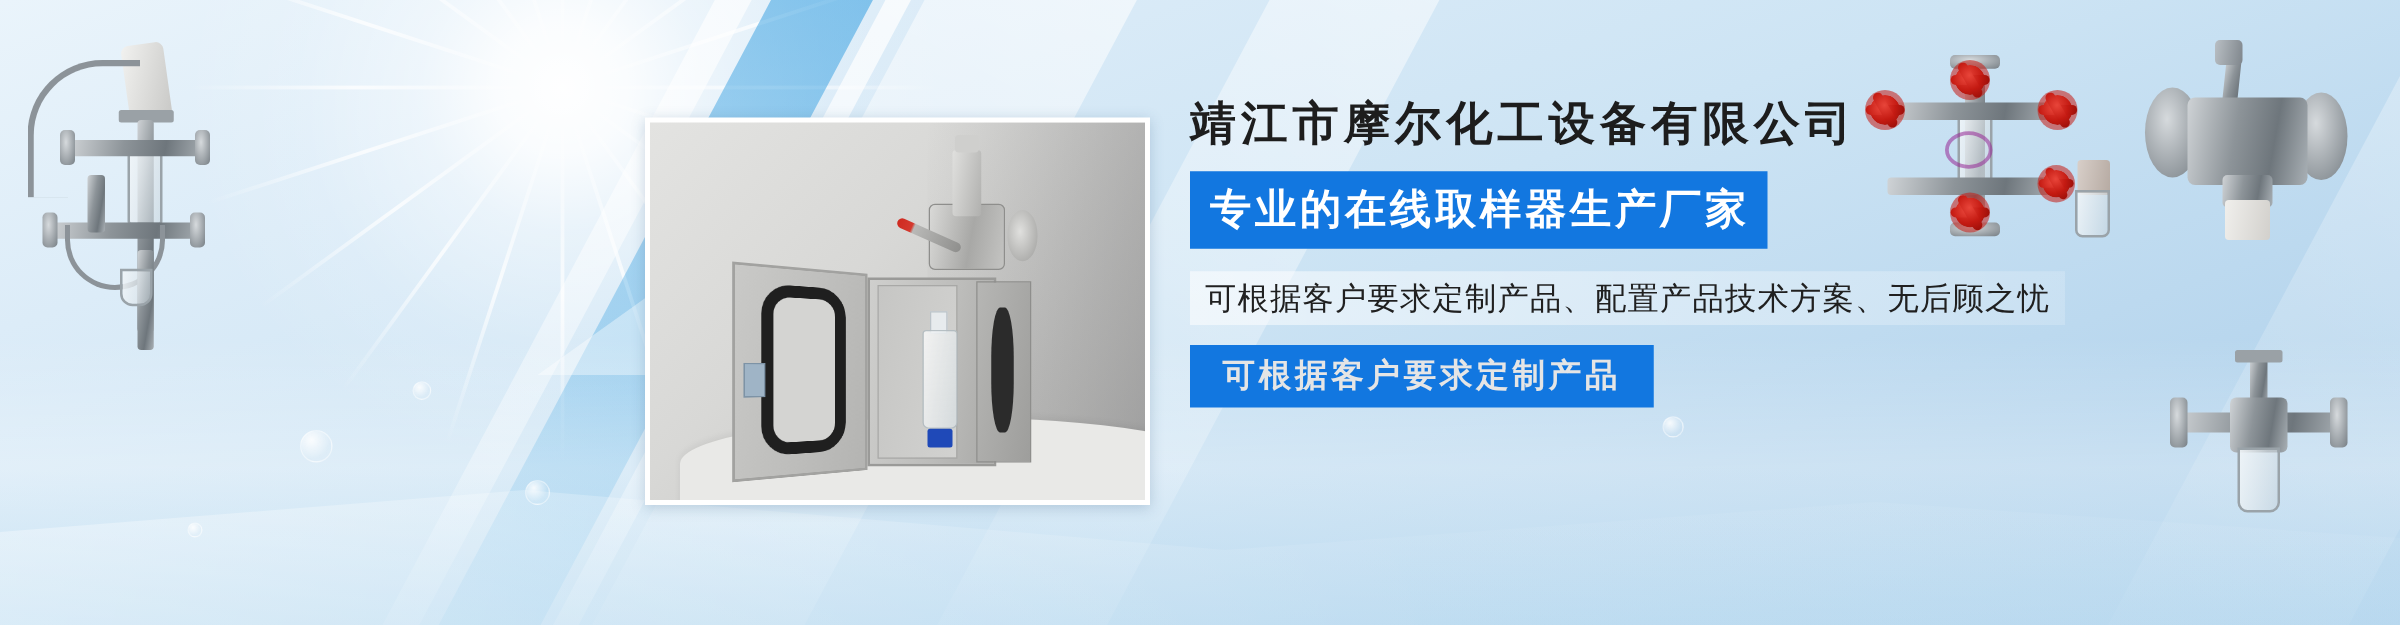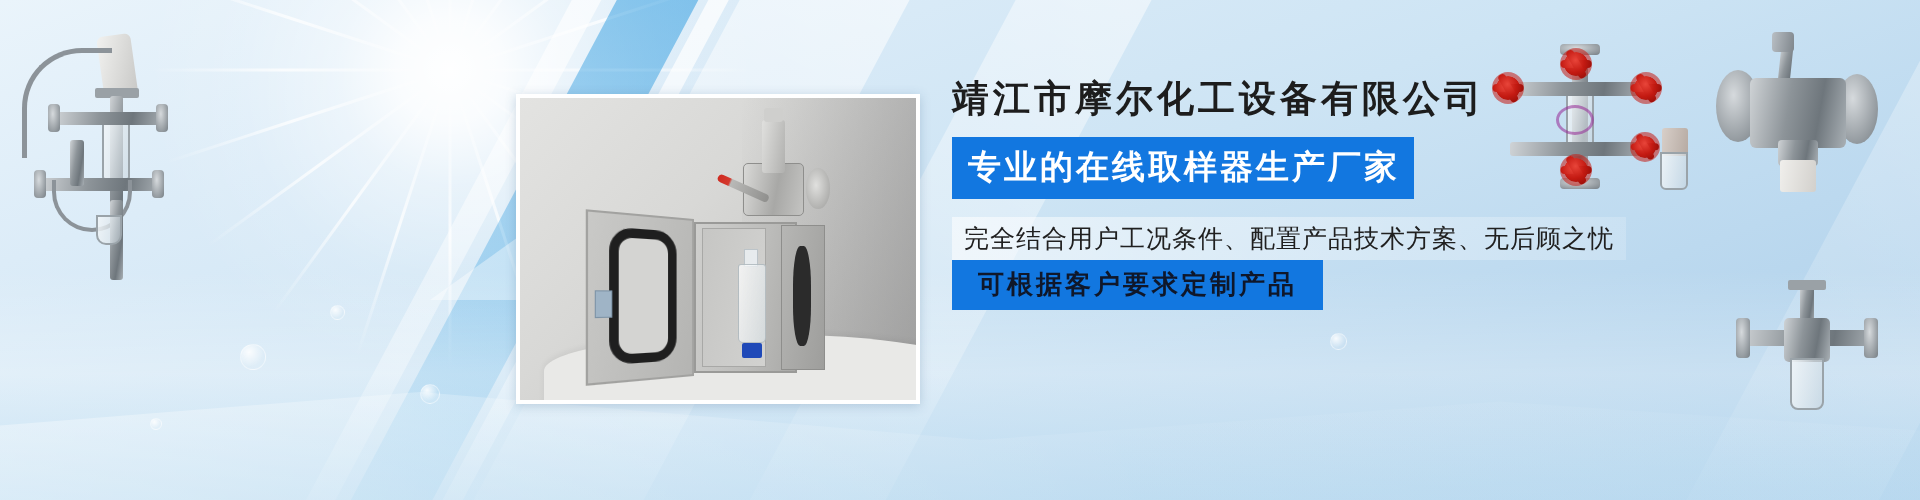--- a/index.html
+++ b/index.html
@@ -195,22 +195,22 @@
     font-size: 33px; font-weight: 700; letter-spacing: 3px;
     padding: 8px 14px 9px 16px; white-space: nowrap;
   }
   .slogan-sub {
     display: inline-block; margin-top: 18px;
     background: linear-gradient(90deg, rgba(255,255,255,0.55), rgba(255,255,255,0.18));
     color: #202020; font-size: 25px; letter-spacing: 1px;
     padding: 5px 12px; white-space: nowrap;
   }
   .slogan-custom {
-    display: inline-block; 
-    background: #1277e0; color: #0f172a;
+    display: inline-block; margin-top: 16px;
+    background: #1277e0; color: #e5e5e5;
     font-size: 26px; font-weight: 600; letter-spacing: 3px;
     padding: 7px 26px 8px 26px; white-space: nowrap;
   }
   .en-block {
     margin-top: 16px; width: 500px;
     font-family: "DejaVu Serif", "Liberation Serif", serif;
     font-size: 10.5px; line-height: 1.65;
     color: #6c7c8c; letter-spacing: 0.3px;
     text-transform: uppercase;
   }
@@ -345,18 +345,18 @@
     <div class="eq metal-v pipe-h" style="left:1740px;top:330px;width:134px;height:16px;"></div>
     <div class="eq flange" style="left:1736px;top:318px;width:14px;height:40px;"></div>
     <div class="eq flange" style="left:1864px;top:318px;width:14px;height:40px;"></div>
     <div class="eq metal-v" style="left:1784px;top:318px;width:46px;height:44px;border-radius:5px;"></div>
     <div class="eq sight-glass" style="left:1790px;top:358px;width:34px;height:52px;border-radius:0 0 8px 8px;"></div>
   </div>
 
   <div class="text-col">
     <div class="company-name">靖江市摩尔化工设备有限公司</div>
     <div class="slogan-main">专业的在线取样器生产厂家</div>
-    <div><span class="slogan-sub">完全结合用户工况条件、配置产品技术方案、无后顾之忧</span></div>
+    <div><span class="slogan-sub">可根据客户要求定制产品、配置产品技术方案、无后顾之忧</span></div>
     <div><span class="slogan-custom">可根据客户要求定制产品</span></div>
   </div>
 
 
 </div>
 
 </body></html>

